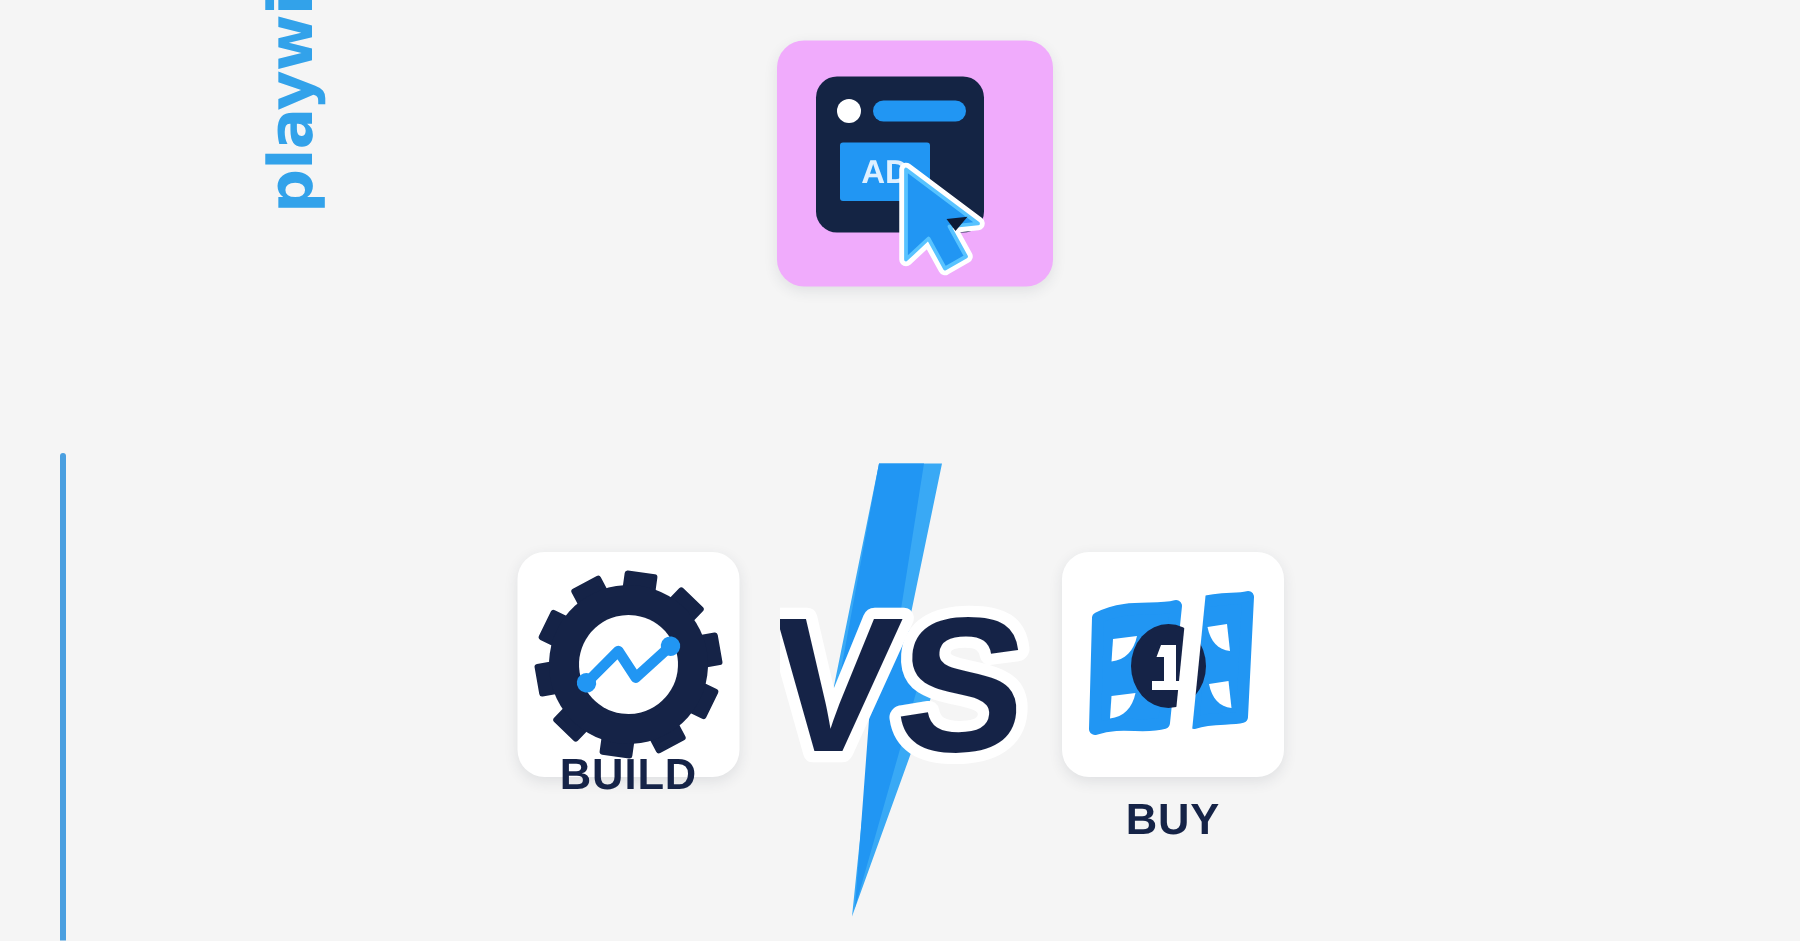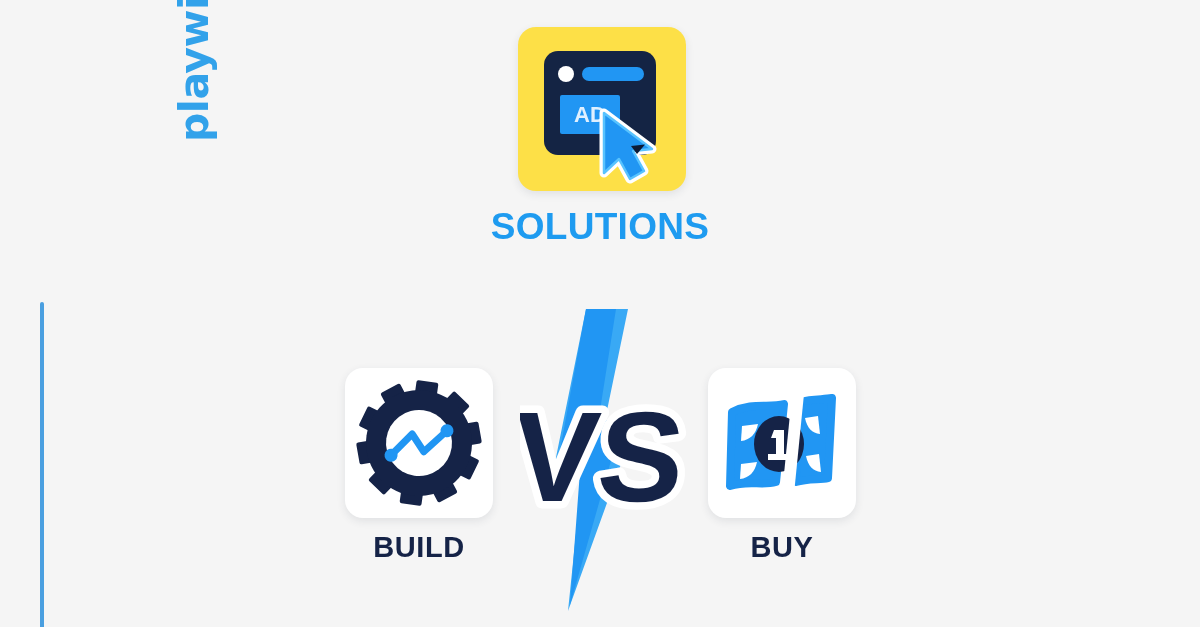--- a/index.html
+++ b/index.html
@@ -57,23 +57,23 @@
     height: 330px;
     background: #4a9fe0;
     border-radius: 2px;
   }
 
   
   .ad-card {
     position: absolute;
     left: 518px;
     top: 27px;
-    width: 168px;
+    width: 184px;
     height: 164px;
-    background: #fde047;
+    background: #f0abfc;
     border-radius: 18px;
     box-shadow: 0 3px 9px rgba(40,48,70,0.10);
   }
   .ad-card svg { display: block; }
 
   
   .headline {
     position: absolute;
     left: 300px;
     top: 206px;
@@ -104,21 +104,21 @@
   .tile-label {
     position: absolute;
     width: 220px;
     text-align: center;
     color: #152347;
     font-size: 29px;
     font-weight: 700;
     letter-spacing: 0.6px;
     font-family: "Liberation Sans", sans-serif;
   }
-  .label-build { left: 309px; top: 531px; }
+  .label-build { left: 309px; top: 501px; }
   .label-buy   { left: 672px; top: 531px; }
 
   
   .vs-block {
     position: absolute;
     left: 520px;
     top: 305px;
     width: 180px;
     height: 310px;
   }
@@ -151,21 +151,20 @@
 
       <g transform="translate(86,86)">
         <path d="M0,0 L0,60 L15,46 L26,66 L40,58 L29,38 L48,36 Z" fill="#ffffff" stroke="#ffffff" stroke-width="9" stroke-linejoin="round"></path>
         <path d="M0,0 L0,60 L15,46 L26,66 L40,58 L29,38 L48,36 Z" fill="#2196f3" stroke="#58c3ff" stroke-width="2.5" stroke-linejoin="round"></path>
         <path d="M27,33 L41,31.5 L33,41 Z" fill="#0d1b36"></path>
       </g>
     </svg>
   </div>
 
   <div class="headline">
-    <span class="l2">SOLUTIONS</span>
   </div>
 
   <div class="tile tile-build">
     <svg width="148" height="150" viewBox="0 0 148 150">
       <g transform="translate(74,75) rotate(8)">
 
         <g fill="#152347">
           <g>
             <rect x="-11" y="-62" width="22" height="22" rx="2"></rect>
             <g transform="rotate(36)">

